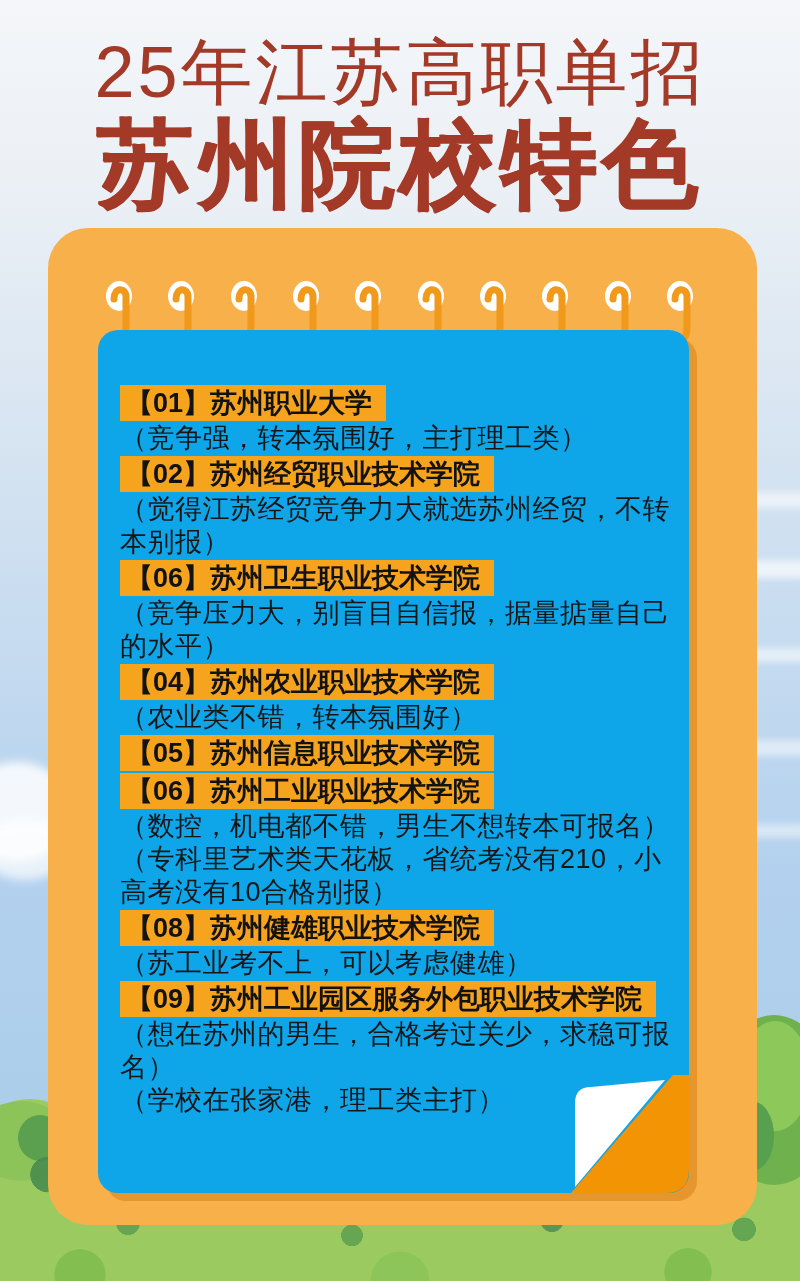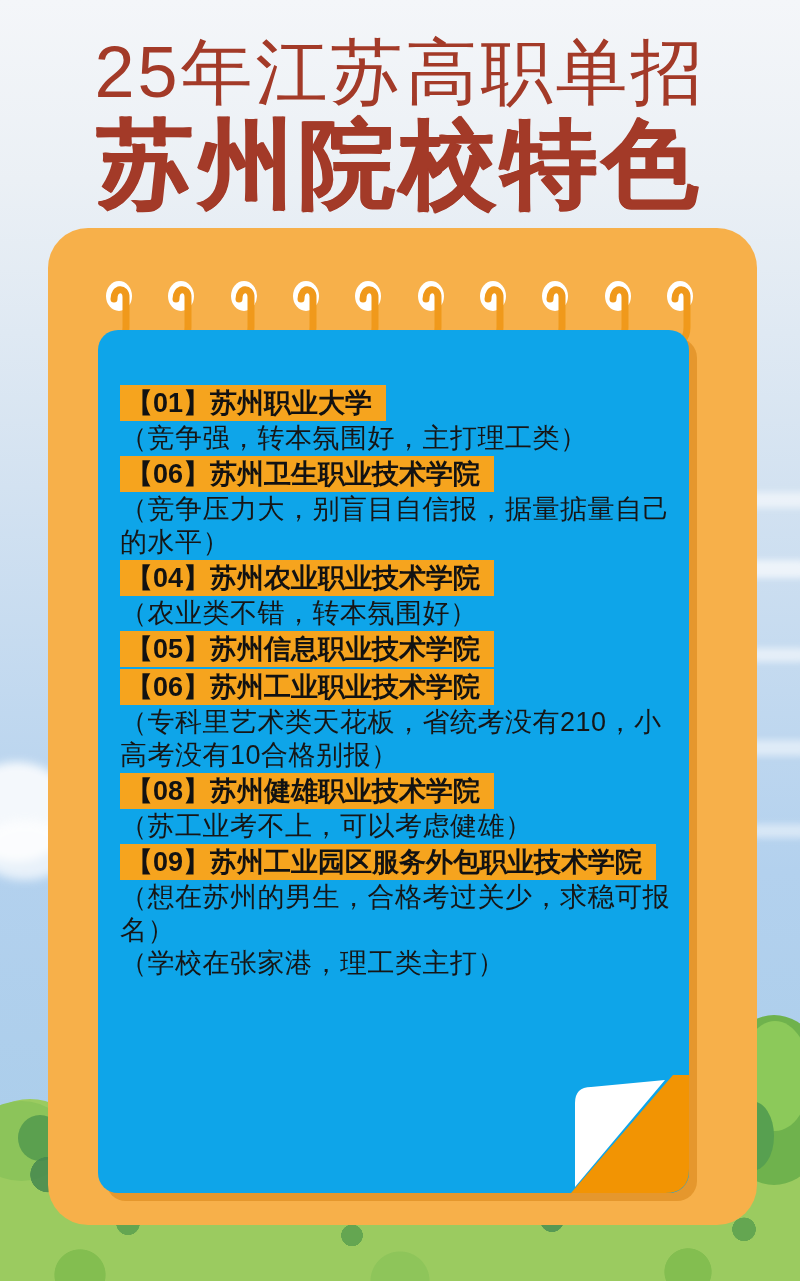--- a/index.html
+++ b/index.html
@@ -161,37 +161,42 @@
     <path class="ring-hook" d="M10 19 C10 7, 22 7, 22 17 L22 47 C22 60 14 65 9 61" fill="none" stroke="#F0991B" stroke-width="7" stroke-linecap="round"></path>
   </svg>
 </div>
   <div class="paper">
     <div class="paper-content" id="college-list">
   <div class="college">
     <div class="college-header">【01】苏州职业大学</div>
     <div class="college-note">（竞争强，转本氛围好，主打理工类）</div>
   </div>
 
+  <div class="college">
+    <div class="college-header">【02】苏州经贸职业技术学院</div>
+    <div class="college-note">（觉得江苏经贸竞争力大就选苏州经贸，不转本别报）</div>
+  </div>
 
   <div class="college">
     <div class="college-header">【06】苏州卫生职业技术学院</div>
     <div class="college-note">（竞争压力大，别盲目自信报，据量掂量自己的水平）</div>
   </div>
 
   <div class="college">
     <div class="college-header">【04】苏州农业职业技术学院</div>
     <div class="college-note">（农业类不错，转本氛围好）</div>
   </div>
 
   <div class="college">
     <div class="college-header">【05】苏州信息职业技术学院</div>
   </div>
 
   <div class="college">
     <div class="college-header">【06】苏州工业职业技术学院</div>
+    <div class="college-note">（数控，机电都不错，男生不想转本可报名）</div>
   </div>
 
   <div class="college">
     <div class="college-note">（专科里艺术类天花板，省统考没有210，小高考没有10合格别报）</div>
   </div>
 
   <div class="college">
     <div class="college-header">【08】苏州健雄职业技术学院</div>
     <div class="college-note">（苏工业考不上，可以考虑健雄）</div>
   </div>

